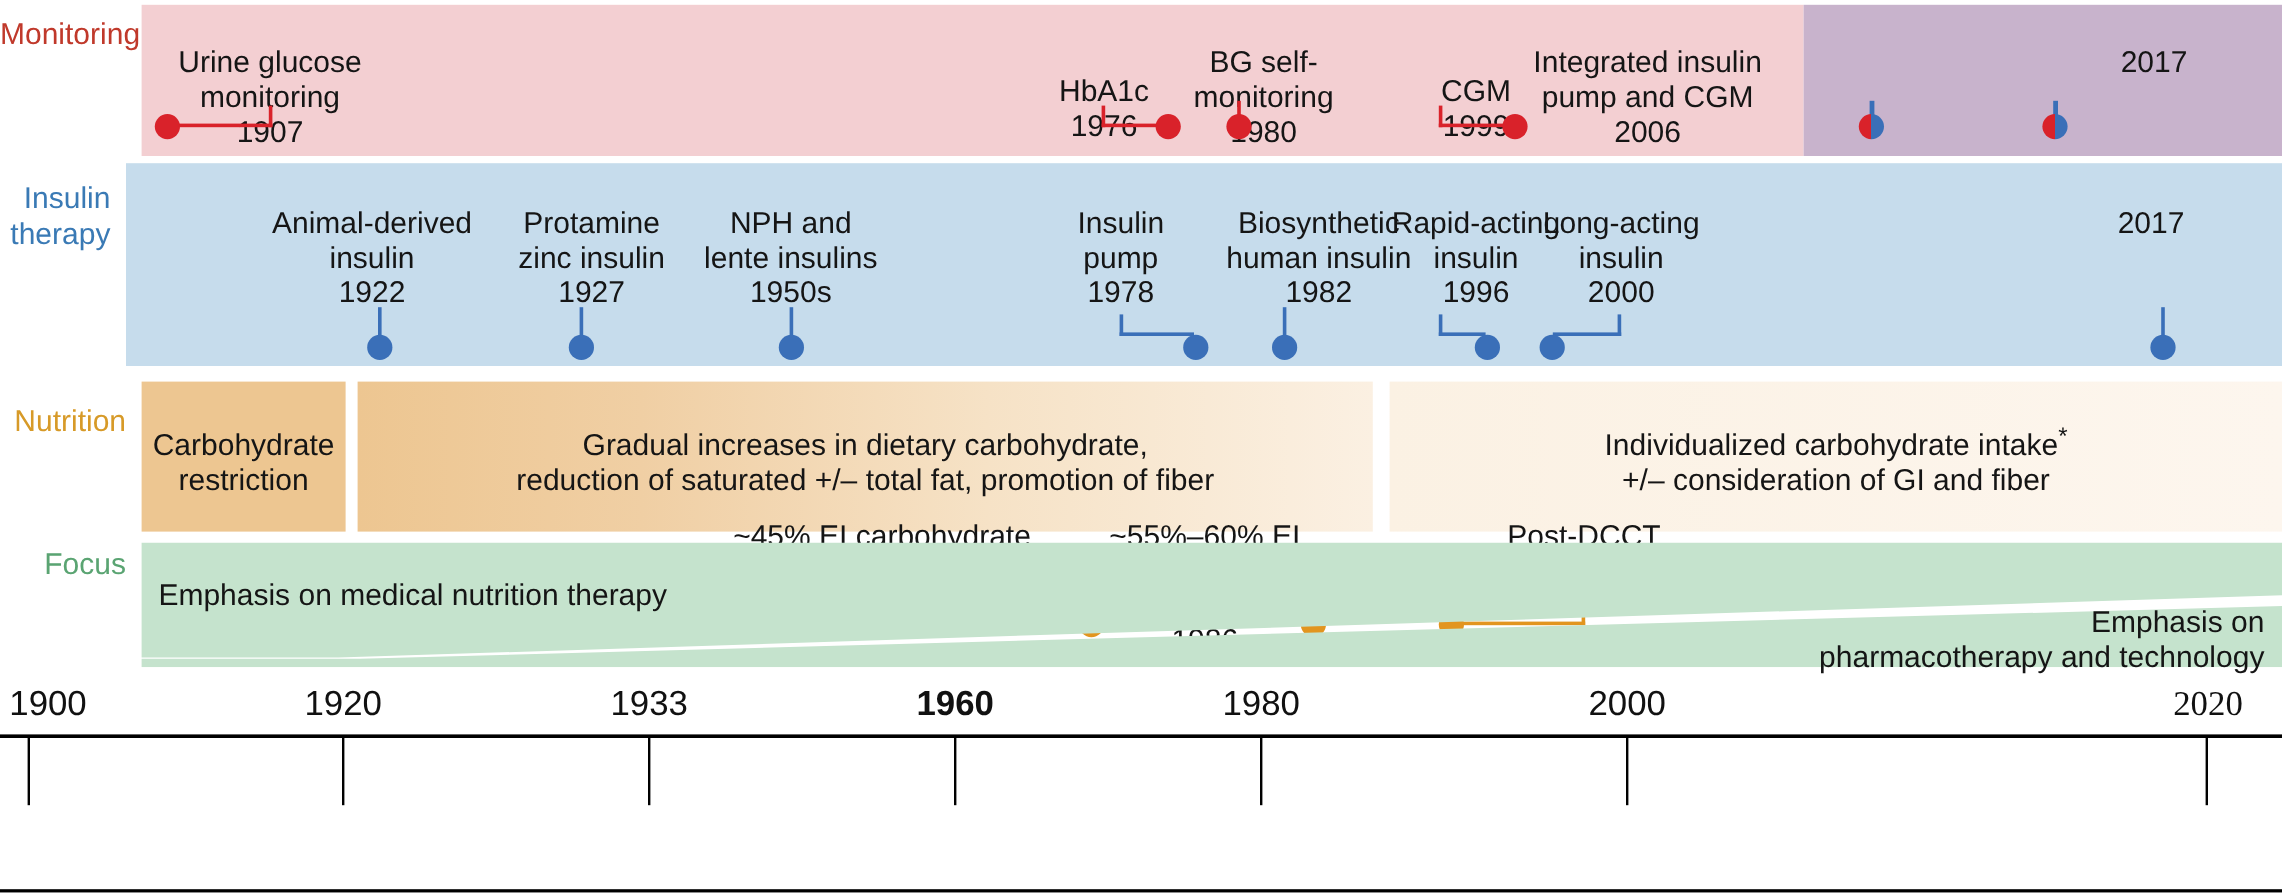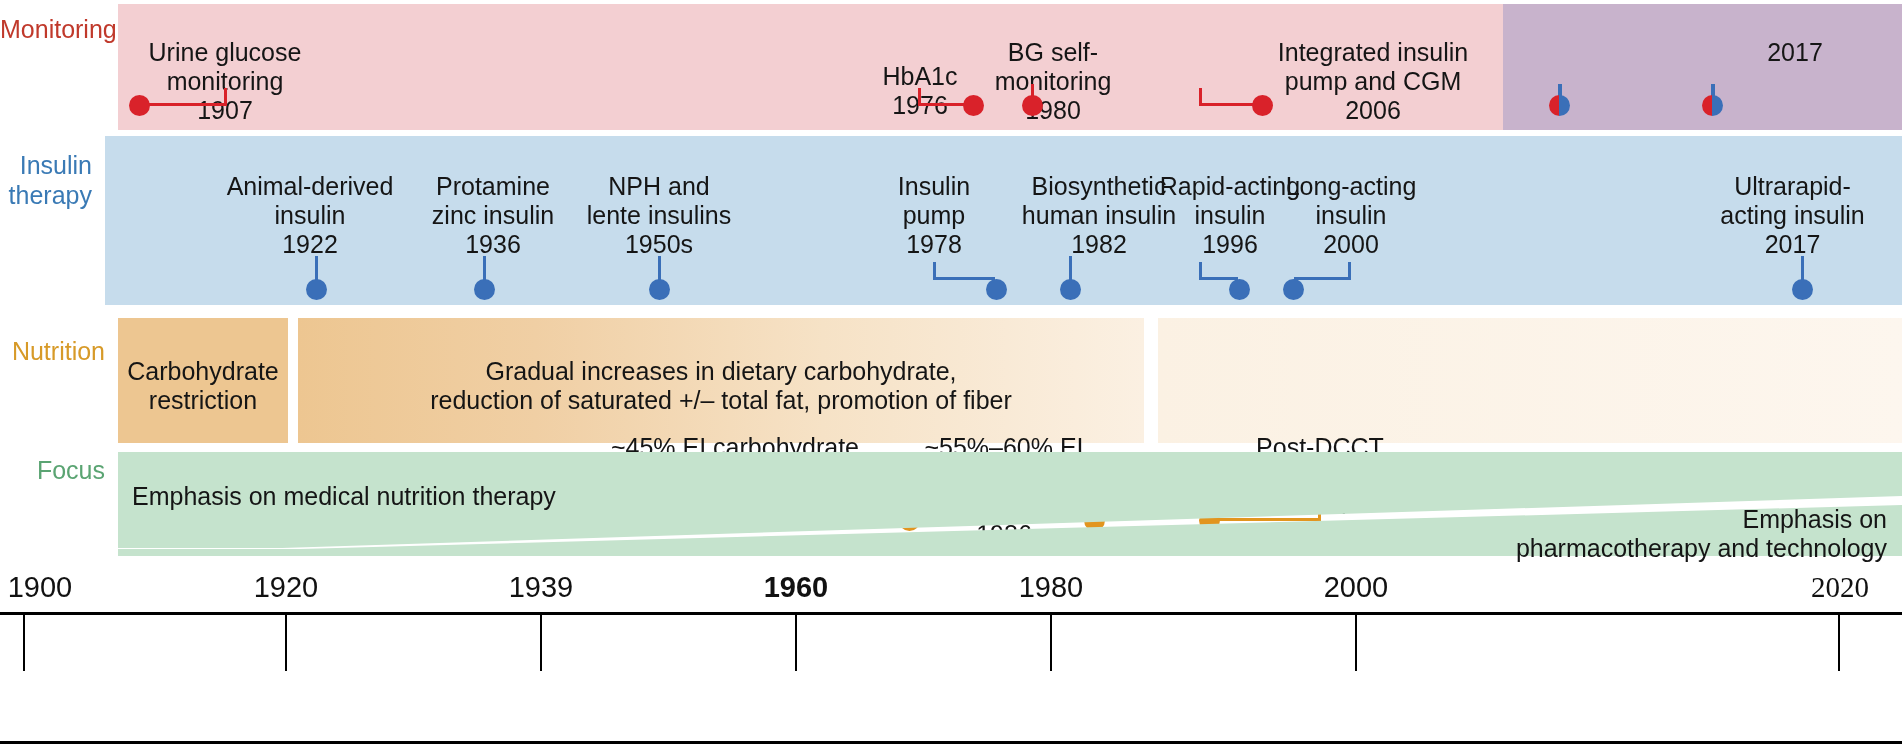--- a/index.html
+++ b/index.html
@@ -70,20 +70,24 @@
   <div class="dot dot-red" style="left:963px;top:95px;width:21px;height:21px;"></div>
 
   <div class="entry" style="left:968px;top:9px;width:170px;">
     <span>BG self-
 monitoring</span>
     <span class="yr">1980</span>
   </div>
   <div class="stem stem-red" style="left:1031px;top:84px;width:3px;height:22px;"></div>
   <div class="dot dot-red" style="left:1022px;top:95px;width:21px;height:21px;"></div>
 
+  <div class="entry" style="left:1168px;top:33px;width:124px;">
+    <span>CGM</span>
+    <span class="yr">1999</span>
+  </div>
   <div class="stem stem-red" style="left:1199px;top:88px;width:3px;height:18px;"></div>
   <div class="stem stem-red" style="left:1199px;top:103px;width:63px;height:3px;"></div>
   <div class="dot dot-red" style="left:1252px;top:95px;width:21px;height:21px;"></div>
 
   <div class="entry" style="left:1258px;top:9px;width:230px;">
     <span>Integrated insulin
 pump and CGM</span>
     <span class="yr">2006</span>
   </div>
   <div class="stem stem-split" style="left:1558px;top:84px;width:4px;height:22px;"></div>
@@ -104,21 +108,21 @@
     <span>Animal-derived
 insulin</span>
     <span class="yr">1922</span>
   </div>
   <div class="stem stem-blue" style="left:315px;top:256px;width:3px;height:24px;"></div>
   <div class="dot dot-blue" style="left:306px;top:279px;width:21px;height:21px;"></div>
 
   <div class="entry" style="left:400px;top:143px;width:186px;">
     <span>Protamine
 zinc insulin</span>
-    <span class="yr">1936</span>
+    <span class="yr">1927</span>
   </div>
   <div class="stem stem-blue" style="left:483px;top:256px;width:3px;height:24px;"></div>
   <div class="dot dot-blue" style="left:474px;top:279px;width:21px;height:21px;"></div>
 
   <div class="entry" style="left:565px;top:143px;width:188px;">
     <span>NPH and
 lente insulins</span>
     <span class="yr">1950s</span>
   </div>
   <div class="stem stem-blue" style="left:658px;top:256px;width:3px;height:24px;"></div>
@@ -153,40 +157,42 @@
   <div class="entry" style="left:1262px;top:143px;width:178px;">
     <span>Long-acting
 insulin</span>
     <span class="yr">2000</span>
   </div>
   <div class="stem stem-blue" style="left:1348px;top:262px;width:3px;height:18px;"></div>
   <div class="stem stem-blue" style="left:1294px;top:277px;width:57px;height:3px;"></div>
   <div class="dot dot-blue" style="left:1283px;top:279px;width:21px;height:21px;"></div>
 
   <div class="entry" style="left:1690px;top:143px;width:205px;">
-    <span>Ultrarapid-
-acting insulin</span>
     <span class="yr">2017</span>
   </div>
   <div class="stem stem-blue" style="left:1801px;top:256px;width:3px;height:24px;"></div>
   <div class="dot dot-blue" style="left:1792px;top:279px;width:21px;height:21px;"></div>
 
   <div class="band band-nutrition-a" style="left:118px;top:318px;width:170px;height:125px;"></div>
   <div class="band band-nutrition-b" style="left:298px;top:318px;width:846px;height:125px;"></div>
   <div class="band band-nutrition-c" style="left:1158px;top:318px;width:744px;height:125px;"></div>
 
   <div class="rowlabel" style="left:0px;top:336px;width:105px;color:#d79a28;">Nutrition</div>
 
   <div class="entry" style="left:118px;top:328px;width:170px;">
     <span>Carbohydrate
 restriction</span>
   </div>
   <div class="entry" style="left:298px;top:328px;width:846px;">
     <span>Gradual increases in dietary carbohydrate,
 reduction of saturated +/– total fat, promotion of fiber</span>
+  </div>
+  <div class="entry" style="left:1158px;top:328px;width:744px;">
+    <span>Individualized carbohydrate intake<span class="sup">*</span>
++/– consideration of GI and fiber</span>
   </div>
 
   <div class="entry" style="left:601px;top:404px;width:268px;">
     <span>~45% EI carbohydrate
 (first ADA guideline)</span>
     <span class="yr">1971</span>
   </div>
   <div class="stem stem-orange" style="left:619px;top:503px;width:3px;height:18px;"></div>
   <div class="stem stem-orange" style="left:619px;top:518px;width:290px;height:3px;"></div>
   <div class="dot dot-orange" style="left:899px;top:510px;width:21px;height:21px;"></div>
@@ -230,19 +236,19 @@
   <div class="tick" style="left:23px;top:615px;height:56px;"></div>
   <div class="tick" style="left:285px;top:615px;height:56px;"></div>
   <div class="tick" style="left:540px;top:615px;height:56px;"></div>
   <div class="tick" style="left:795px;top:615px;height:56px;"></div>
   <div class="tick" style="left:1050px;top:615px;height:56px;"></div>
   <div class="tick" style="left:1355px;top:615px;height:56px;"></div>
   <div class="tick" style="left:1838px;top:615px;height:56px;"></div>
 
   <div class="ticklabel" style="left:0px;top:571px;width:80px;">1900</div>
   <div class="ticklabel" style="left:246px;top:571px;width:80px;">1920</div>
-  <div class="ticklabel" style="left:501px;top:571px;width:80px;">1939</div>
+  <div class="ticklabel" style="left:501px;top:571px;width:80px;">1933</div>
   <div class="ticklabel" style="left:756px;top:571px;width:80px;font-weight:bold;">1960</div>
   <div class="ticklabel" style="left:1011px;top:571px;width:80px;">1980</div>
   <div class="ticklabel" style="left:1316px;top:571px;width:80px;">2000</div>
   <div class="ticklabel" style="left:1800px;top:571px;width:80px;font-family:Liberation Serif, serif;">2020</div>
 
 </div>
 
 </body></html>

